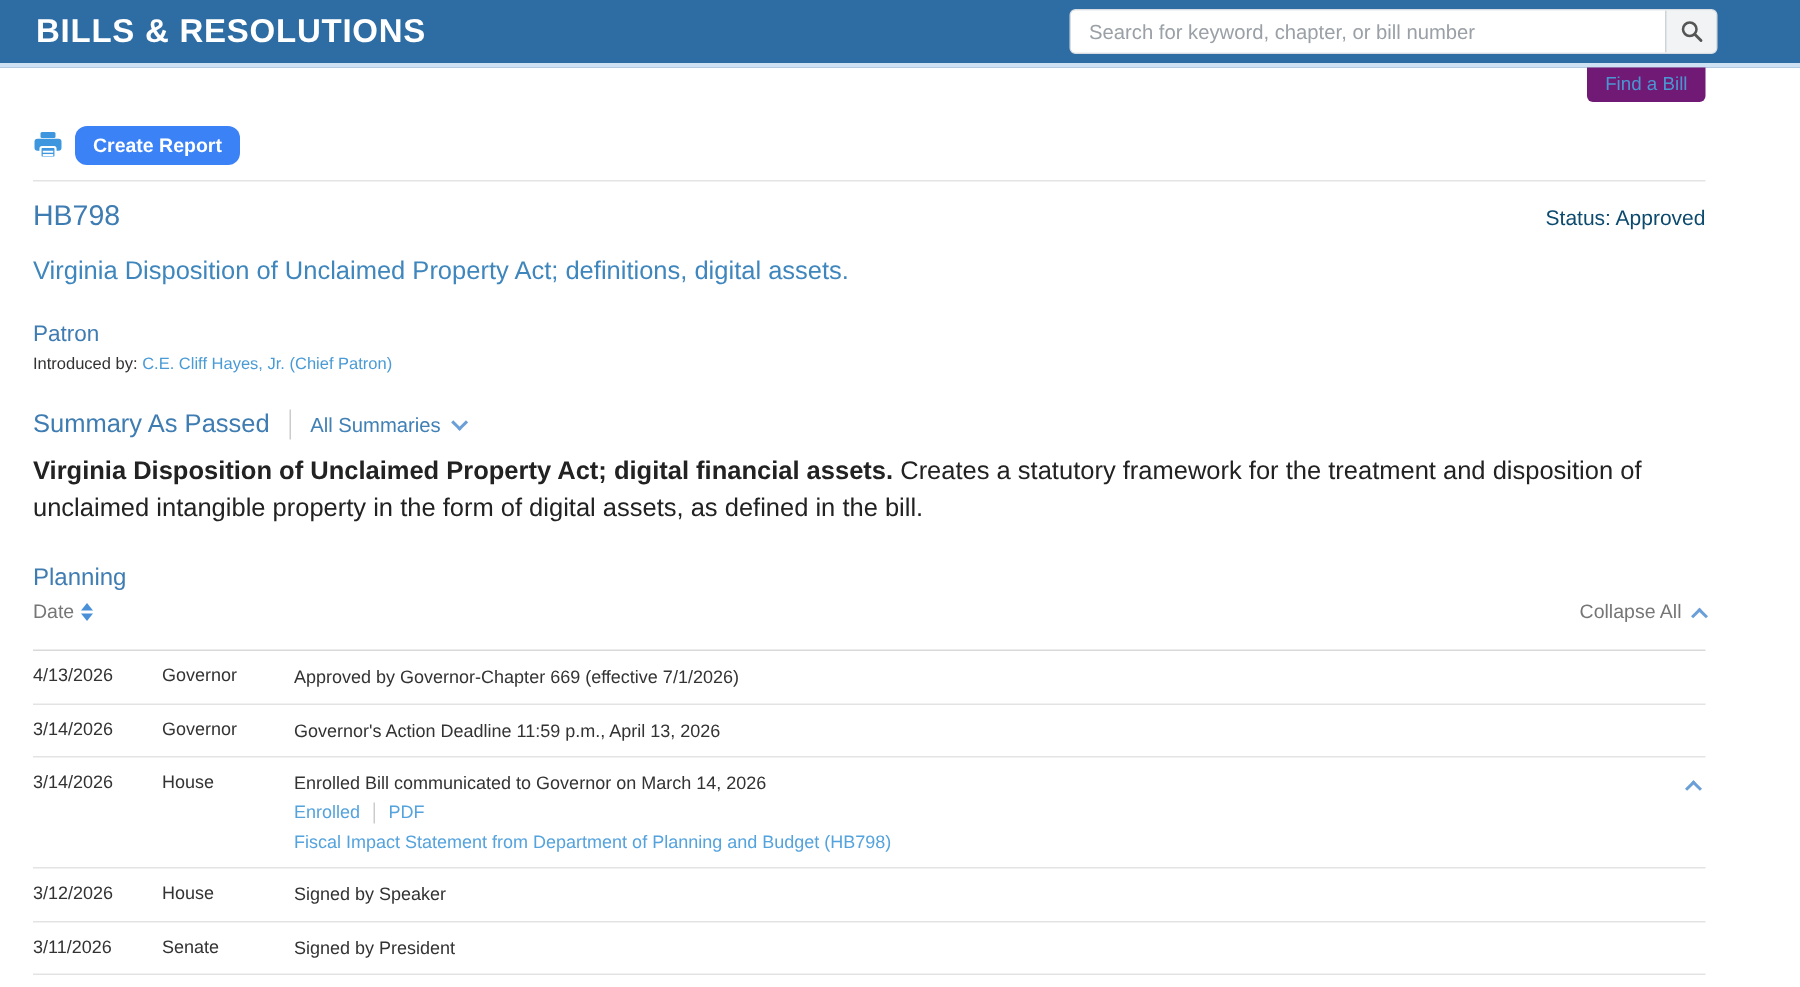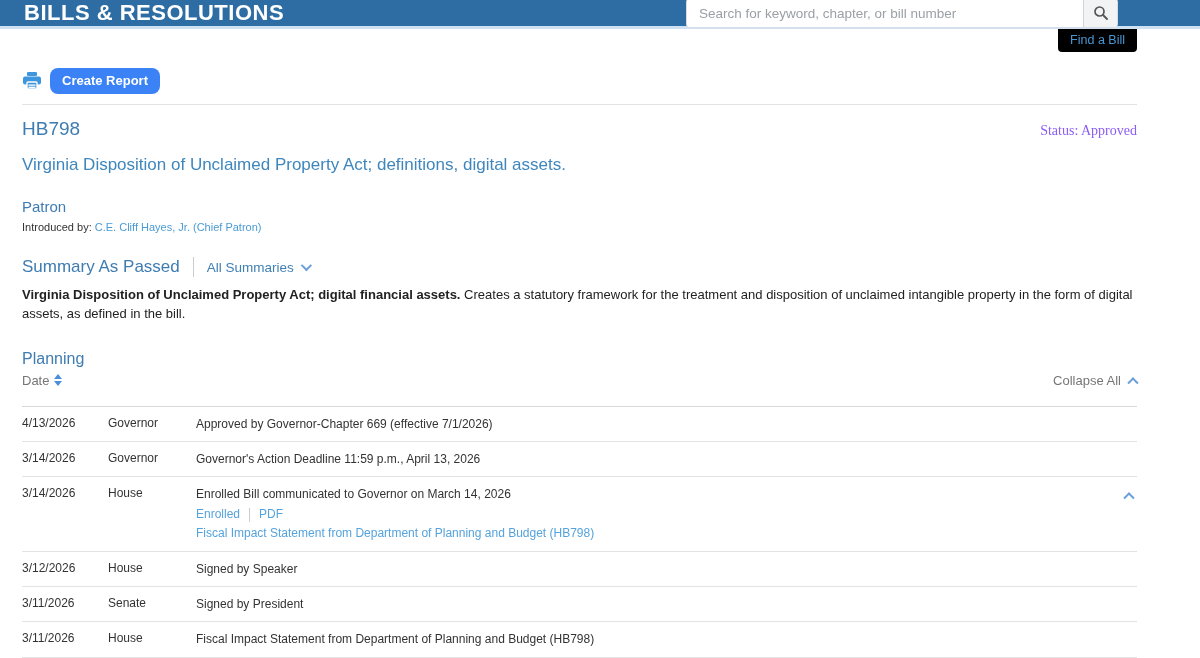--- a/index.html
+++ b/index.html
@@ -1,61 +1,61 @@
 <!DOCTYPE html>
 <html><head>
 <meta charset="utf-8">
 <style>
   * { margin:0; padding:0; box-sizing:border-box; }
   html,body { width:1200px; height:658px; background:#fff; overflow:hidden;
     font-family:"Liberation Sans","DejaVu Sans",sans-serif; color:#333; }
 
   
-  .top-bar { height:29px; background:#2e6da4; border-bottom:3px solid #cfe2f3;
-    display:flex; align-items:center; justify-content:space-between; padding:0 82px 0 24px; }
+  .top-bar { height:45px; background:#2e6da4; border-bottom:3px solid #cfe2f3;
+    display:flex; align-items:center; justify-content:space-between; padding:0 55px 0 24px; }
   .top-bar h1 { color:#fff; font-size:22px; font-weight:600; letter-spacing:.5px; }
   .search-group { display:flex; width:432px; height:30px; background:#fff;
     border-radius:4px; overflow:hidden; border:1px solid #d7dde2; }
   .search-group input { flex:1; border:none; outline:none; padding:0 12px;
     font-size:13.5px; color:#000000; font-family:inherit; }
   .search-group input::placeholder { color:#9aa0a6; }
   .search-btn { width:34px; background:#f2f3f4; border:none; border-left:1px solid #cfd4d9;
     cursor:pointer; display:flex; align-items:center; justify-content:center; }
 
   
   .find-bill-row { text-align:right; padding-right:63px; }
-  .find-bill { display:inline-block; background:#000000; color:#4a96d2; font-size:12.5px;
+  .find-bill { display:inline-block; background:#701a75; color:#4a96d2; font-size:12.5px;
     padding:4px 12px 5px; border-radius:0 0 4px 4px; text-decoration:none; }
 
   
   .content { margin:16px 63px 0 22px; }
   .session-row { display:flex; justify-content:space-between; align-items:center;
     padding-bottom:10px; border-bottom:1px solid #e3e3e3; }
   .session-title { color:#3e7cb2; font-size:23px; font-weight:400; }
   .session-actions { display:flex; align-items:center; gap:8px; }
   .create-report { background:#3b82f6; color:#fff; font-size:13px; font-weight:700;
     border:none; border-radius:8px; padding:5px 12px 6px; cursor:pointer; font-family:inherit; }
 
   .bill-row { display:flex; justify-content:space-between; align-items:baseline; margin-top:13px; }
   .bill-number { color:#3e7cb2; font-size:19px; }
-  .bill-status { color:#8b5cf6; font-size:14px;font-family:Liberation Serif, serif; }
+  .bill-status { color:#0c4a6e; font-size:14px; }
   .bill-title { color:#3f86bd; font-size:17px; margin-top:15px; }
 
   .patron { margin-top:23px; }
   .patron h3 { color:#3e7cb2; font-size:15px; font-weight:400; }
   .patron p { font-size:11px; margin-top:6px; }
   .patron a { color:#4a9bd5; text-decoration:none; }
 
   .summary { margin-top:24px; }
   .summary-head { display:flex; align-items:center; }
   .summary-head h3 { color:#3e7cb2; font-size:17px; font-weight:400; }
   .vrule { width:1px; height:20px; background:#ccc; margin:0 13px; }
   .all-summaries { color:#4080b5; font-size:13.5px; text-decoration:none;
     display:inline-flex; align-items:center; gap:7px; }
-  .summary-text { font-size:13px; line-height:1.45; margin-top:9px; color:#222; }
+  .summary-text { font-size:17px; line-height:1.45; margin-top:9px; color:#222; }
   .summary-text strong { font-weight:700; }
 
   .history { margin-top:26px; }
   .history h3 { color:#3e7cb2; font-size:16px; font-weight:400; }
   .history-controls { display:flex; justify-content:space-between; align-items:center;
     margin-top:5px; padding-bottom:18px; border-bottom:1px solid #d9d9d9; }
   .date-sort { display:inline-flex; align-items:center; gap:5px; color:#767676;
     font-size:13px; text-decoration:none; }
   .sort-icon { display:inline-flex; flex-direction:column; gap:2px; }
   .tri-up { width:0; height:0; border-left:4px solid transparent; border-right:4px solid transparent;

